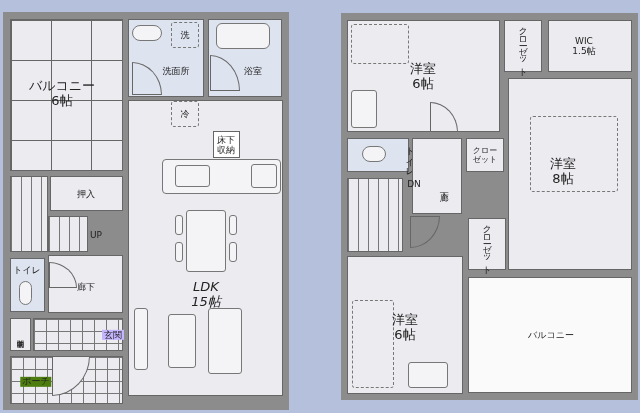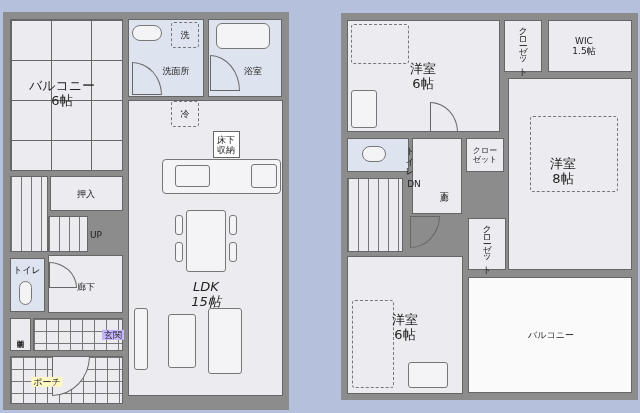--- a/index.html
+++ b/index.html
@@ -75,21 +75,21 @@
 <div class="label l9" style="left:86px;top:287px;">廊下</div>
 
 <div class="room floor" style="left:10px;top:318px;width:21px;height:33px;"></div>
 <div class="label vert" style="left:20px;top:335px;font-size:7px;">玄関収納</div>
 
 <div class="room floor tile" style="left:33px;top:318px;width:90px;height:33px;background-size:12px 12px;"></div>
 <div class="label l9" style="left:77px;top:335px;background:#c4b5fd;padding:0 2px;margin-left:36px;">玄関</div>
 
 <div class="room floor tile" style="left:10px;top:356px;width:113px;height:48px;background-size:12px 12px;"></div>
 <div class="door" style="left:52px;top:356px;width:38px;height:40px;background:#ecebf0;transform:scaleY(-1);"></div>
-<div class="label l9" style="left:47px;top:382px;background:#fef9c3;padding:0 2px;">ポーチ</div>
+<div class="label l9" style="left:36px;top:382px;background:#4d7c0f;padding:0 2px;font-family:Liberation Mono, monospace;">ポーチ</div>
 
 <div class="abs wall" style="left:341px;top:13px;width:297px;height:387px;"></div>
 
 <div class="room floor" style="left:347px;top:20px;width:153px;height:112px;"></div>
 <div class="furn dashed" style="left:351px;top:24px;width:58px;height:40px;"></div>
 <div class="furn" style="left:351px;top:90px;width:26px;height:38px;"></div>
 <div class="label l14" style="left:423px;top:77px;"><span>洋室</span><br><span>6帖</span></div>
 <div class="door" style="left:430px;top:102px;width:28px;height:30px;"></div>
 
 <div class="room floor" style="left:504px;top:20px;width:38px;height:52px;"></div>

